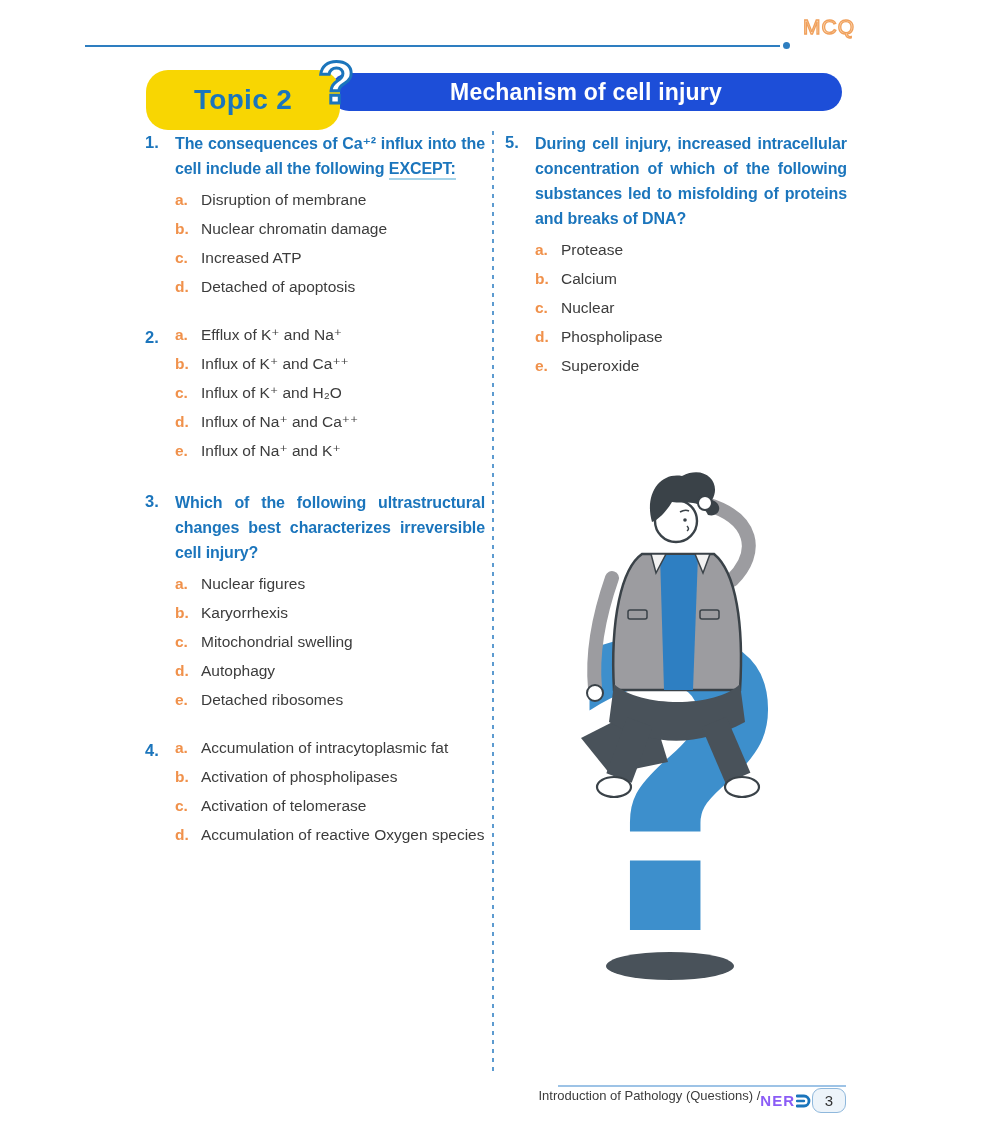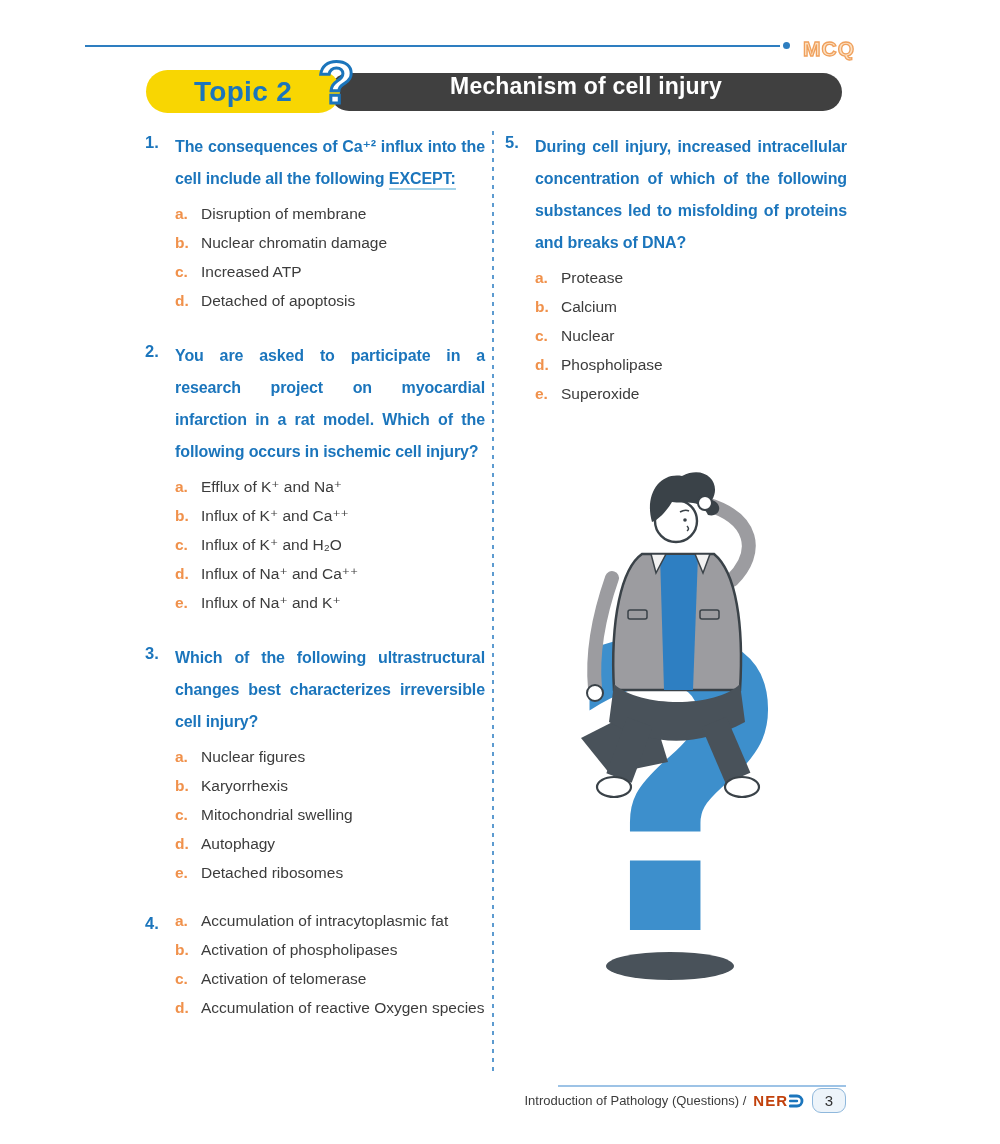--- a/index.html
+++ b/index.html
@@ -2,57 +2,57 @@
 <html><head>
 <meta charset="utf-8">
 <style>
   * { margin:0; padding:0; box-sizing:border-box; }
   html,body { width:1000px; height:1144px; background:#ffffff;
     font-family:"Liberation Sans","DejaVu Sans",sans-serif; overflow:hidden; position:relative; }
 
   
   .top-rule { position:absolute; left:85px; top:45px; width:695px; height:2px; background:#2e7ec0; }
   .top-rule-dot { position:absolute; left:783px; top:42px; width:7px; height:7px; border-radius:50%; background:#2e7ec0; }
-  .mcq { position:absolute; left:803px; top:37px; font-size:21px; font-weight:700; letter-spacing:1px;
+  .mcq { position:absolute; left:803px; top:15px; font-size:21px; font-weight:400; letter-spacing:1px;
     color:#fbe0c2; -webkit-text-stroke:1.3px #f0a05c; }
 
   
-  .topic-pill { position:absolute; left:146px; top:70px; width:194px; height:43px; background:#f8d602;
+  .topic-pill { position:absolute; left:146px; top:70px; width:194px; height:60px; background:#f8d602;
     border-radius:22px; display:flex; align-items:center; justify-content:center; z-index:1; }
   .topic-pill span { color:#1b75bc; font-weight:800; font-size:28px; letter-spacing:0.3px; }
-  .title-bar { position:absolute; left:330px; top:73px; width:512px; height:38px; background:#404040;
-    border-radius:19px; display:flex; align-items:flex-start; justify-content:center; z-index:0; }
+  .title-bar { position:absolute; left:330px; top:73px; width:512px; height:38px; background:#1d4ed8;
+    border-radius:19px; display:flex; align-items:center; justify-content:center; z-index:0; }
   .title-bar span { color:#ffffff; font-weight:800; font-size:23px; letter-spacing:0.2px; }
   .qmark-badge { position:absolute; left:318px; top:53px; z-index:2; font-size:60px; font-weight:800;
     color:#ffffff; -webkit-text-stroke:3px #1b75bc; line-height:1; }
 
   
   .col { position:absolute; top:131px; }
   .col-left  { left:145px; width:340px; }
   .col-right { left:505px; width:342px; }
   .divider { position:absolute; left:492px; top:131px; height:945px; width:2px;
     background:repeating-linear-gradient(to bottom,#5c9bd0 0 4px,transparent 4px 9px); }
 
   .question { display:grid; grid-template-columns:30px 1fr; margin-bottom:19px; }
   .q-num { color:#1b75bc; font-weight:800; font-size:16.5px; line-height:23px; }
-  .q-text { color:#1b75bc; font-weight:800; font-size:16px; line-height:32px;
+  .q-text { color:#1b75bc; font-weight:800; font-size:16px; line-height:25px;
     text-align:justify; margin-bottom:10px; letter-spacing:-0.1px; }
   .q-underline { border-bottom:2.5px solid #a5d3e8; padding-bottom:1px; }
   .option { display:grid; grid-template-columns:26px 1fr; margin-bottom:11px; }
   .opt-letter { color:#f0914b; font-weight:700; font-size:15.5px; line-height:18px; }
   .opt-text { color:#3c3c3c; font-size:15.5px; line-height:18px; }
 
   
   .illustration { position:absolute; left:548px; top:460px; width:322px; height:535px; }
 
   
   .footer-rule { position:absolute; left:558px; top:1085px; width:288px; height:1.5px; background:#9dc3e6; }
-  .footer { position:absolute; top:1088px; right:154px; display:flex; align-items:center; gap:7px; }
+  .footer { position:absolute; top:1088px; right:154px; display:flex; }
   .footer-text { color:#3c3c3c; font-size:13px; }
-  .brand { color:#c2410c; font-weight:800; font-size:15px; letter-spacing:1px; display:flex; align-items:center; }
+  .brand { color:#8b5cf6; font-weight:800; font-size:15px; letter-spacing:1px; display:flex; align-items:center; }
   .page-badge { width:34px; height:25px; border:1.5px solid #8fb8dc; border-radius:9px; background:#edf4fa;
     display:flex; align-items:center; justify-content:center; font-size:15px; color:#333333; }
 </style>
 </head>
 <body>
 
 <div class="top-rule"></div>
 <div class="top-rule-dot"></div>
 <div class="mcq">MCQ</div>
 
@@ -84,21 +84,20 @@
         </div>
         <div class="option">
           <span class="opt-letter">d.</span>
           <span class="opt-text">Detached of apoptosis</span>
         </div>
       </div>
     </div>
     <div class="question">
       <div class="q-num">2.</div>
       <div class="q-body">
-        <div class="q-text">You are asked to participate in a research project on myocardial infarction in a rat model. Which of the following occurs in ischemic cell injury?</div>
         <div class="option">
           <span class="opt-letter">a.</span>
           <span class="opt-text">Efflux of K⁺ and Na⁺</span>
         </div>
         <div class="option">
           <span class="opt-letter">b.</span>
           <span class="opt-text">Influx of K⁺ and Ca⁺⁺</span>
         </div>
         <div class="option">
           <span class="opt-letter">c.</span>

